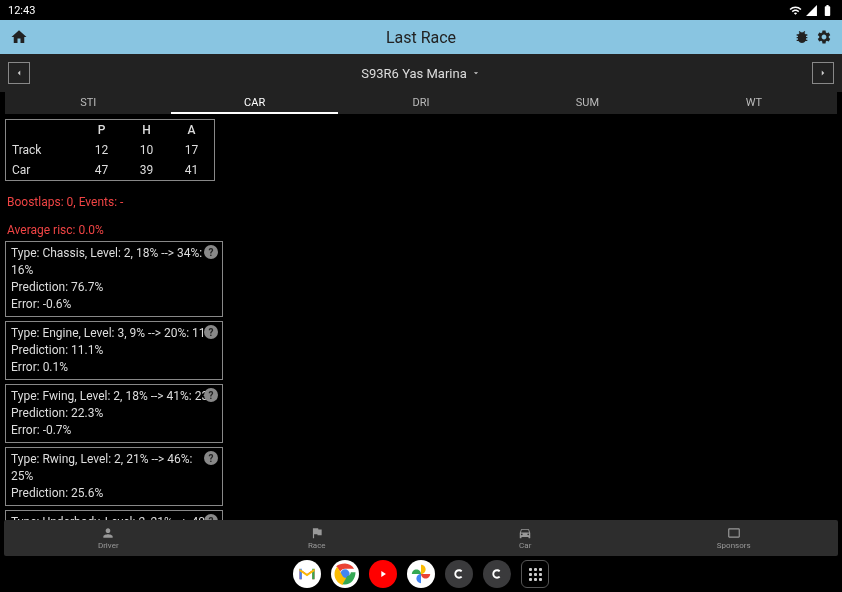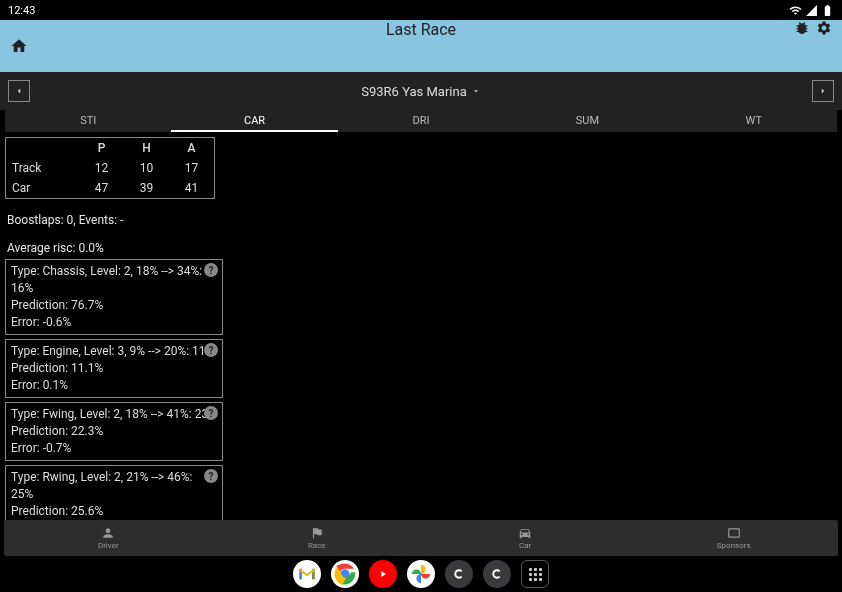--- a/index.html
+++ b/index.html
@@ -2,43 +2,43 @@
 <html><head>
 <meta charset="utf-8">
 <style>
 * { margin: 0; padding: 0; box-sizing: border-box; font-family: Roboto, Arial, sans-serif; }
 body { width: 842px; height: 592px; background: #000; overflow: hidden; position: relative; }
 
 .status-bar { height: 20px; background: #000; color: #fff; display: flex; align-items: center; justify-content: space-between; padding: 0 8px; font-size: 11px; }
 .status-icons { display: flex; gap: 3px; align-items: center; }
 .status-icons svg { width: 13px; height: 13px; fill: #fff; }
 
-.app-bar { height: 52px; background: #89c5e1; display: flex; padding: 0 10px; position: relative; }
+.app-bar { height: 34px; background: #89c5e1; display: flex; align-items: center; padding: 0 10px; position: relative; }
 .app-title { position: absolute; left: 50%; transform: translateX(-50%); color: #222; font-size: 16px; font-weight: 400; }
 .home-btn { color: #222; display: flex; align-items: center; }
 .app-right { margin-left: auto; display: flex; gap: 6px; }
 .app-right svg { width: 16px; height: 16px; fill: #222; }
 
 .sub-header { height: 38px; background: #222; display: flex; align-items: center; justify-content: space-between; padding: 13px 8px; }
 .nav-box { width: 22px; height: 22px; border: 1px solid #888; display: flex; align-items: center; justify-content: center; cursor: pointer; }
 .nav-box svg { width: 10px; height: 10px; fill: #ccc; }
 .race-select { color: #ddd; font-size: 13px; display: flex; align-items: center; gap: 4px; cursor: pointer; }
 .race-select svg { width: 10px; height: 10px; fill: #ccc; }
 
-.tabs { height: 22px; background: #222; display: flex; margin: 0 5px; justify-content: flex-end; }
+.tabs { height: 22px; background: #222; display: flex; margin: 0 5px; }
 .tab { flex: 1; text-align: center; font-size: 11px; color: #bbb; line-height: 22px; cursor: pointer; border-bottom: 2px solid transparent; }
 .tab.active { color: #fff; border-bottom: 2px solid #fff; }
 
 .content { padding: 5px; color: #ddd; font-size: 12px; height: 410px; overflow: hidden; }
 .pha-table { border: 1px solid #888; width: 210px; margin-bottom: 6px; border-collapse: collapse; }
 .pha-table td, .pha-table th { padding: 3px 6px; font-size: 12px; color: #ddd; font-weight: normal; text-align: left; }
 .pha-table th { text-align: center; font-weight: 500; }
 .pha-table .num { text-align: center; }
 
-.info-line { font-size: 12px; color: #e5e5e5; margin-bottom: 4px; padding-left: 2px; margin-top: 14px; }
+.info-line { font-size: 12px; color: #ef4444; margin-bottom: 4px; padding-left: 2px; margin-top: 14px; }
 
 .part-box { border: 1px solid #888; width: 218px; padding: 3px 5px; margin-bottom: 4px; position: relative; }
 .part-line { font-size: 12px; color: #ddd; line-height: 17px; }
 .help-circle { position: absolute; right: 4px; top: 3px; width: 14px; height: 14px; border-radius: 50%; background: #888; color: #222; font-size: 10px; font-weight: bold; display: flex; align-items: center; justify-content: center; cursor: pointer; }
 
 .bottom-nav { position: absolute; bottom: 36px; left: 4px; right: 4px; height: 36px; background: #2d2d2d; display: flex; border-radius: 2px; }
 .nav-item { flex: 1; display: flex; flex-direction: column; align-items: center; justify-content: center; color: #999; cursor: pointer; gap: 1px; }
 .nav-item svg { width: 14px; height: 14px; fill: #999; }
 .nav-label { font-size: 8px; }
 

